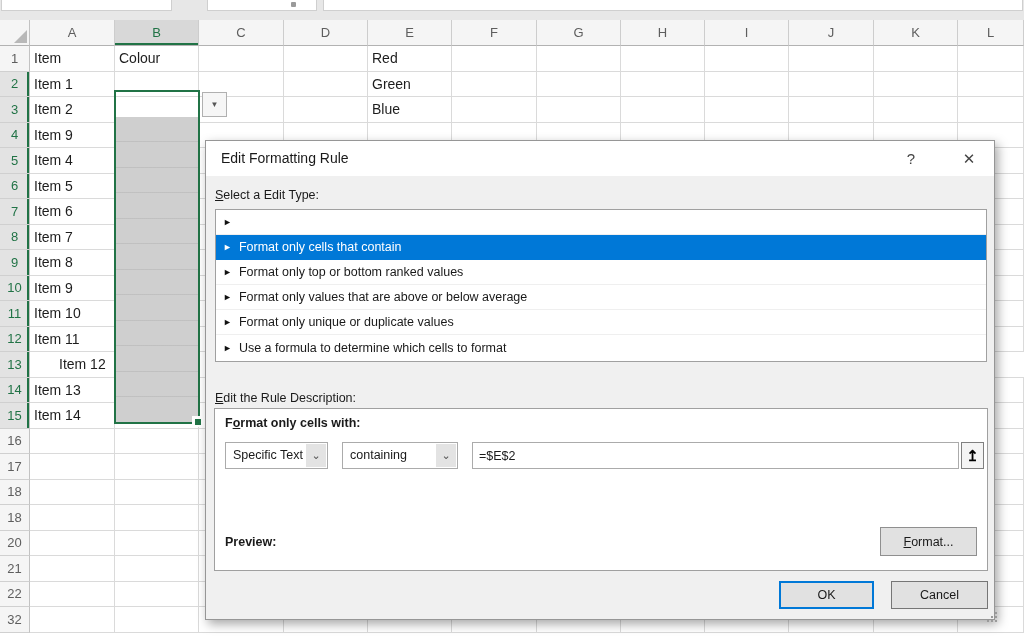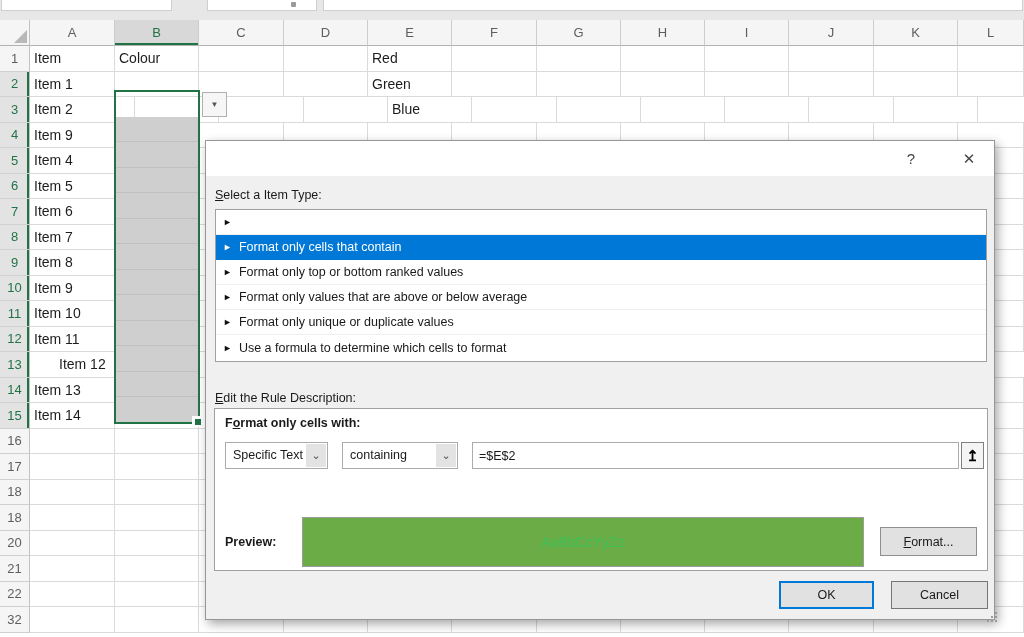--- a/index.html
+++ b/index.html
@@ -207,21 +207,21 @@
           <div class="cell" style="width: 85px;"></div>
           <div class="cell" style="width: 84px;"></div>
           <div class="cell" style="width: 84px;"></div>
           <div class="cell" style="width: 84px;"></div>
           <div class="cell" style="width: 85px;"></div>
           <div class="cell" style="width: 84px;"></div>
           <div class="cell" style="width: 66px;"></div>
         </div>
         <div class="sheet-row">
           <div class="row-header selected">3</div>
-          <div class="cell" style="width: 105px;">Item 2</div>
+          <div class="cell" style="width: 85px;">Item 2</div>
           <div class="cell" style="width: 84px;"></div>
           <div class="cell" style="width: 85px;"></div>
           <div class="cell" style="width: 84px;"></div>
           <div class="cell" style="width: 84px;">Blue</div>
           <div class="cell" style="width: 85px;"></div>
           <div class="cell" style="width: 84px;"></div>
           <div class="cell" style="width: 84px;"></div>
           <div class="cell" style="width: 84px;"></div>
           <div class="cell" style="width: 85px;"></div>
           <div class="cell" style="width: 84px;"></div>
@@ -533,29 +533,30 @@
     <div class="selection-border"></div>
     <div class="fill-handle-bg"></div>
     <div class="fill-handle"></div>
     <div class="dv-dropdown">
       <span>▼</span>
     </div>
   </div>
 
   <div class="dialog">
     <div class="titlebar">
+      <div class="dlg-title">Edit Formatting Rule</div>
       <div class="help-btn">
         <span>?</span>
       </div>
       <div class="close-btn">
         <span>✕</span>
       </div>
     </div>
 
-    <div class="select-rule-label"><span class="mn">S</span><span>elect a Item Type:</span></div>
+    <div class="select-rule-label"><span class="mn">S</span><span>elect a Edit Type:</span></div>
 
     <div class="rule-list">
 
     <div class="rule-item">
           <span class="arrow">►</span>
         </div>
         <div class="rule-item selected">
           <span class="arrow">►</span>
           <span>Format only cells that contain</span>
         </div>
@@ -589,23 +590,20 @@
       <div class="combo c2">
         <span class="val">containing</span>
         <span class="arrow-box">⌄</span>
       </div>
       <input type="text" class="formula-input" readonly="" value="=$E$2" style="">
       <div class="collapse-btn">
         <span>↥</span>
       </div>
 
       <div class="preview-label">Preview:</div>
-      <div class="preview-swatch">
-        <span>AaBbCcYyZz</span>
-      </div>
       <div class="btn format-btn">
           <span><span class="mn">F</span><span>ormat...</span></span>
         </div>
     </div>
 
     <div class="btn ok-btn">
         <span>OK</span>
       </div>
     <div class="btn cancel-btn">
         <span>Cancel</span>

